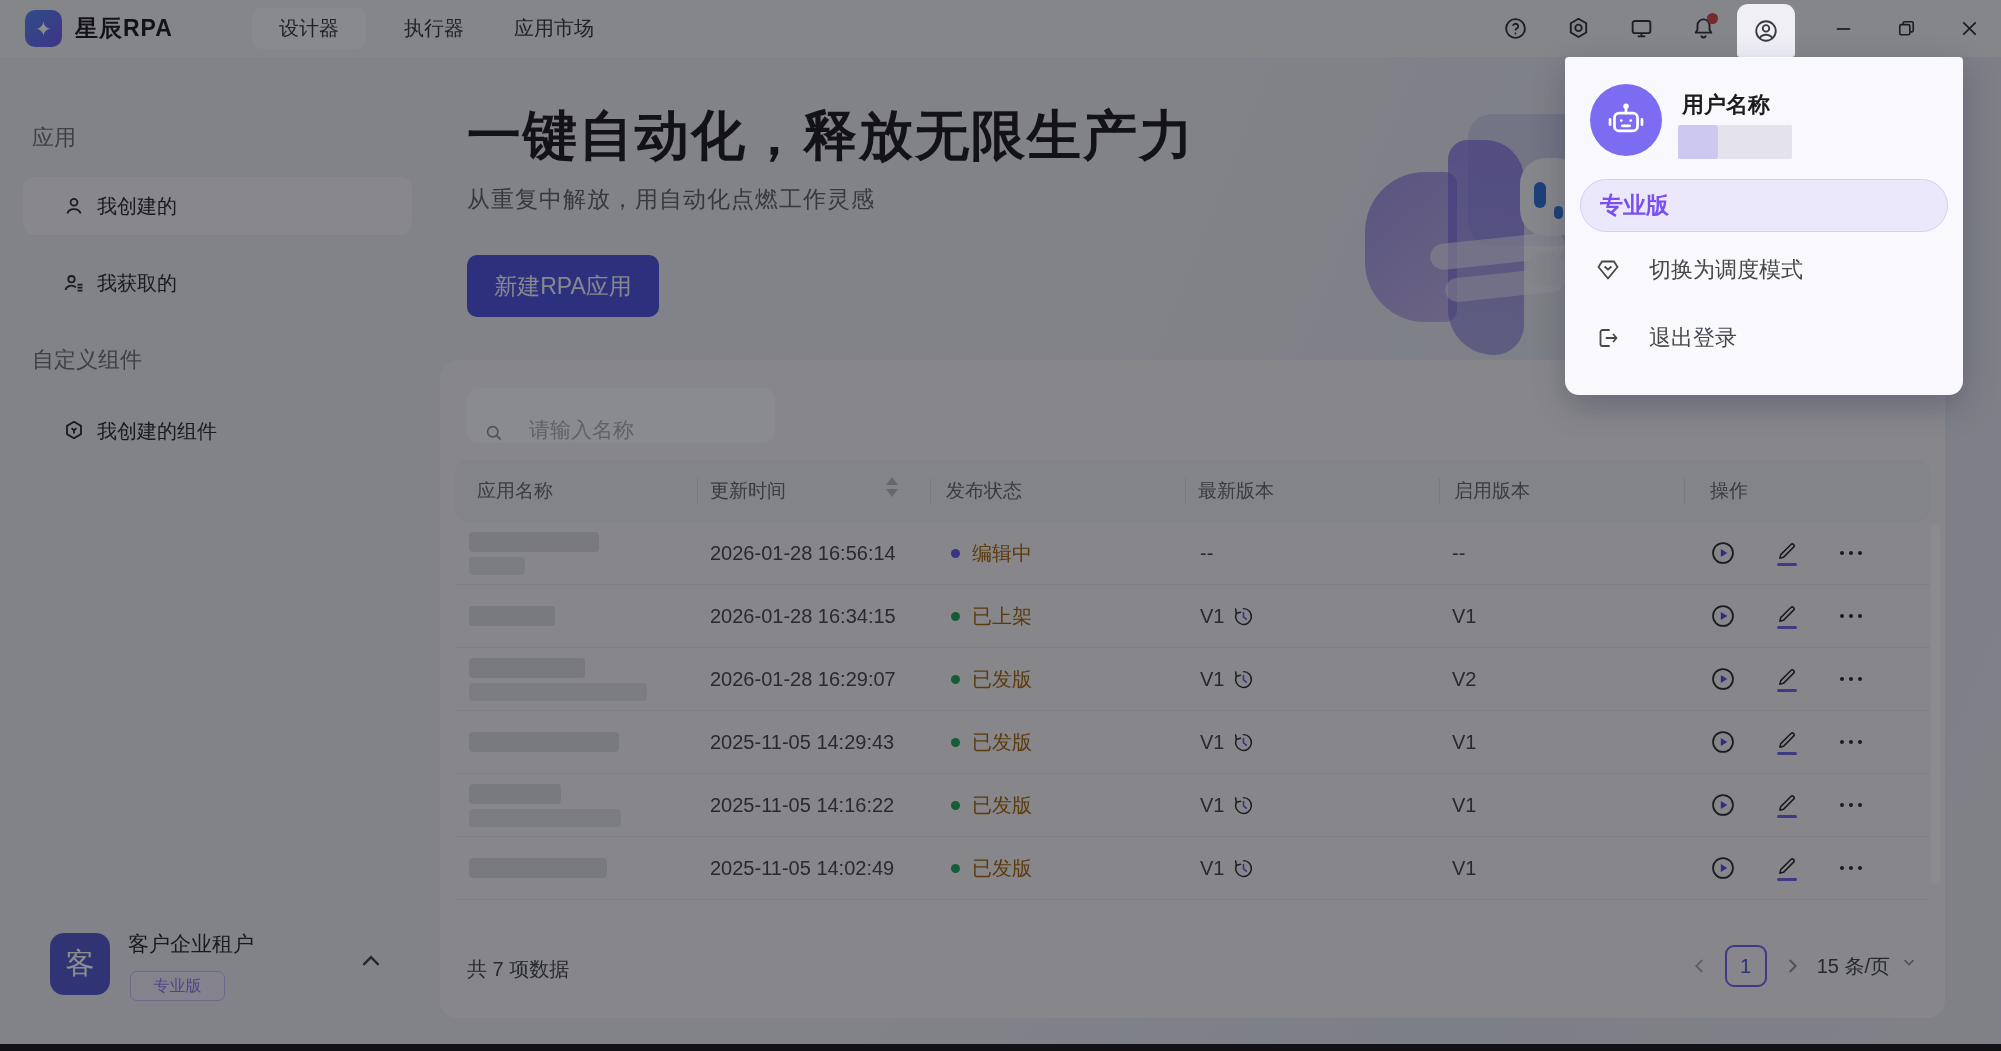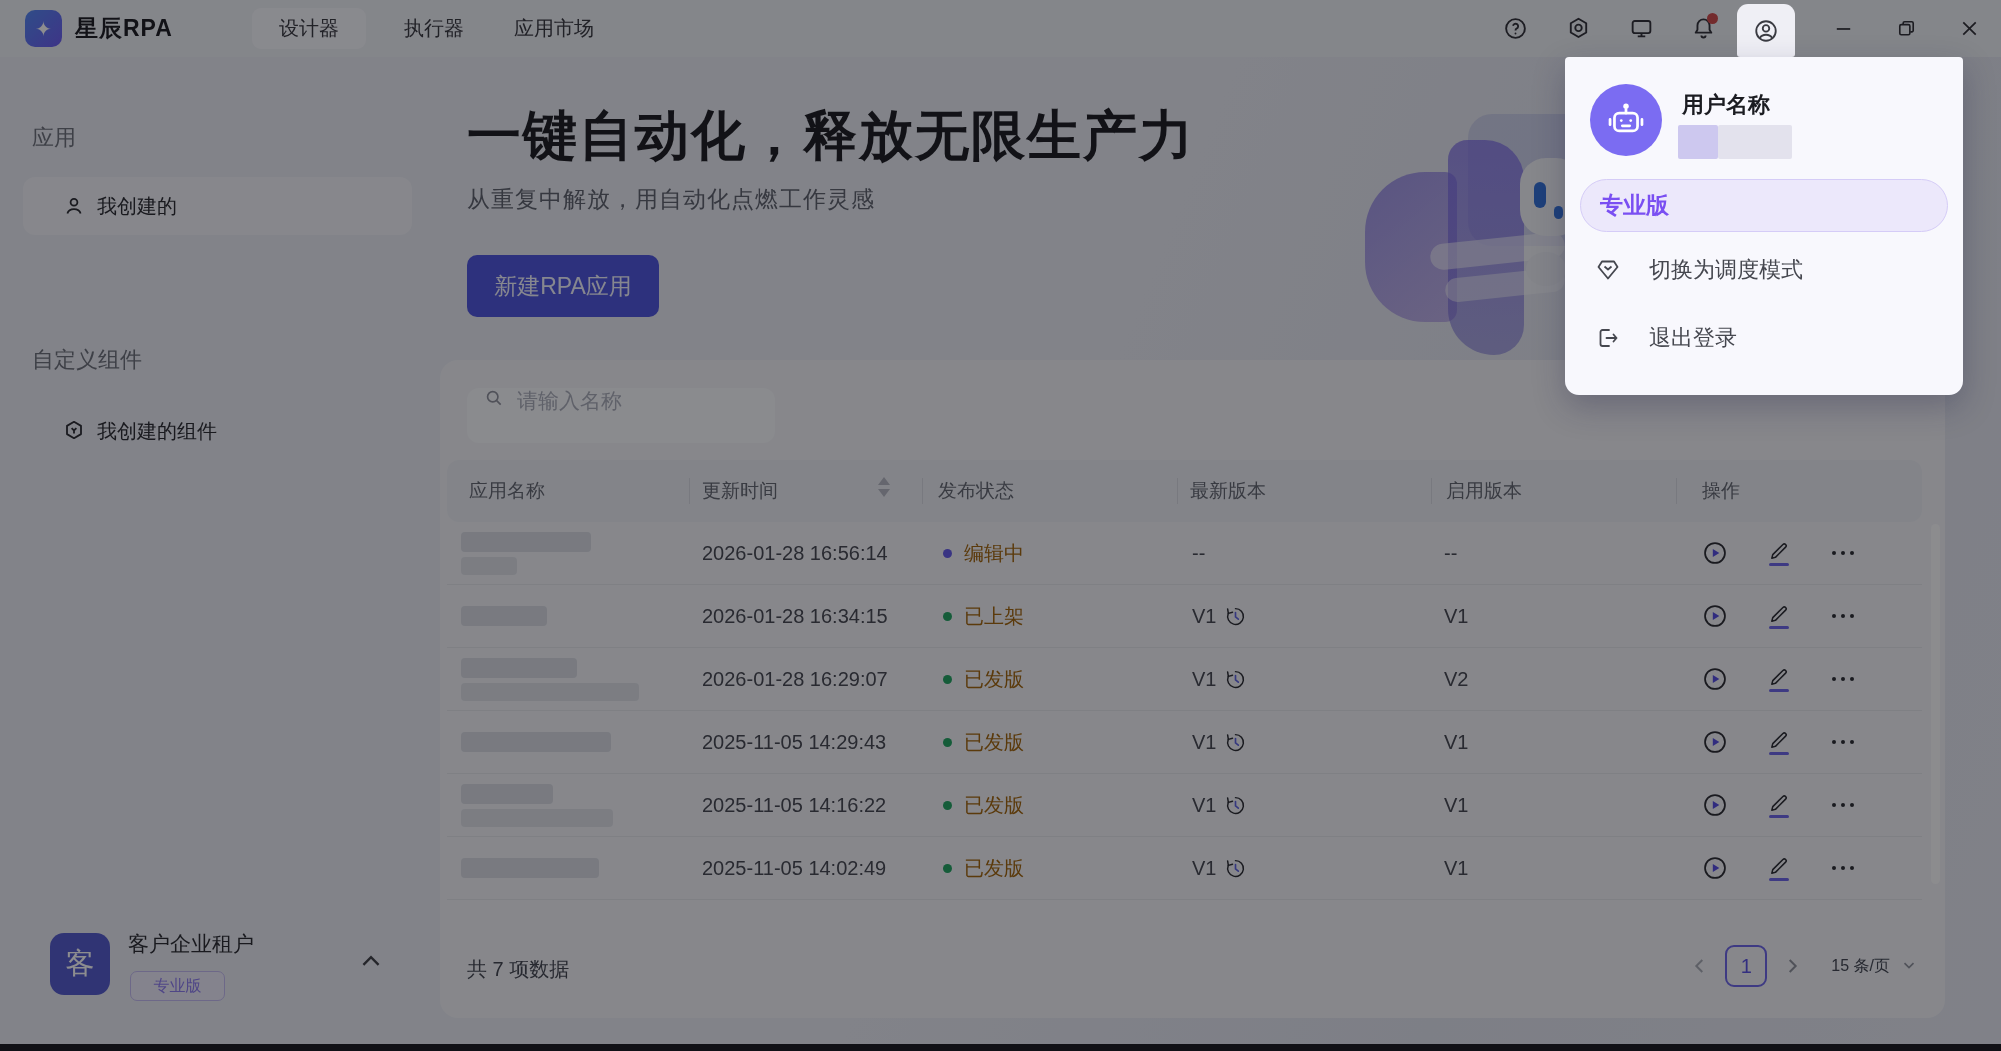--- a/index.html
+++ b/index.html
@@ -51,26 +51,26 @@
     background:linear-gradient(180deg,rgba(116,98,230,.68),rgba(92,82,204,.45));}
   .il-swoosh1{position:absolute;left:100px;top:138px;width:135px;height:26px;border-radius:14px;background:rgba(255,255,255,.5);transform:rotate(-6deg);}
   .il-swoosh2{position:absolute;left:115px;top:173px;width:120px;height:24px;border-radius:13px;background:rgba(255,255,255,.45);transform:rotate(-6deg);}
   .il-robot-head{position:absolute;left:190px;top:58px;width:62px;height:78px;border-radius:26px;background:#f2f3f7;}
   .il-eye{position:absolute;left:14px;top:24px;width:12px;height:26px;border-radius:7px;background:#2f6fd8;}
   .il-eye2{position:absolute;left:34px;top:48px;width:9px;height:13px;border-radius:5px;background:#2f6fd8;}
   .il-robot-hand{position:absolute;left:196px;top:152px;width:40px;height:34px;border-radius:50%;background:#eceef3;}
   
   .card{position:absolute;left:440px;top:360px;width:1505px;height:658px;border-radius:18px;background:#f3f4f8;}
   .search{position:absolute;left:27px;top:28px;width:308px;height:55px;border-radius:12px;background:#fafbfe;
-    display:flex;align-items:flex-start;}
+    display:flex;align-items:flex-end;gap:12px;}
   .search svg{margin-left:17px;color:#8c8f99;}
   .search input{border:none;outline:none;background:transparent;margin-left:11px;font-size:21px;width:240px;
     font-family:inherit;color:#33343a;}
   .search input::placeholder{color:#a9adb8;}
-  .tablewrap{position:absolute;left:7px;top:100px;width:1475px;}
+  .tablewrap{position:absolute;left:15px;top:100px;width:1475px;}
   .thead{display:grid;grid-template-columns:230px 233px 255px 254px 245px 1fr;height:62px;align-items:center;
     background:#edeff4;border-radius:12px;padding:0 12px;}
   .th{position:relative;font-size:19px;color:#61656f;height:62px;display:flex;align-items:center;}
   .th.sep::before{content:"";position:absolute;left:0;top:18px;bottom:18px;width:1px;background:#d8dae1;}
   .th-name{padding-left:10px;}
   .th-time{padding-left:13px;}
   .th-status{padding-left:16px;}
   .th-enabled{padding-left:15px;}
   .th-latest{padding-left:13px;}
   .th-actions{padding-left:26px;}
@@ -95,21 +95,21 @@
   .edit-underline{width:20px;height:3px;border-radius:2px;background:#6a63e8;margin-top:1px;}
   .dots{display:flex;gap:5px;}
   .dots i{width:4px;height:4px;border-radius:50%;background:#26272d;}
   .vscroll{position:absolute;left:1491px;top:164px;width:9px;height:360px;border-radius:5px;background:#fdfdfe;}
   .card-footer-total{position:absolute;left:27px;top:596px;font-size:20px;color:#3f424c;}
   .pagination{position:absolute;right:27px;top:584px;height:44px;display:flex;align-items:center;gap:14px;}
   .pg-chev{width:22px;height:22px;color:#a7aab3;cursor:pointer;}
   .pg-chev.next{color:#8d909a;}
   .pg-num{width:38px;height:38px;border:2px solid #6a63e8;border-radius:9px;color:#554ee2;font-size:20px;
     display:flex;align-items:center;justify-content:center;background:transparent;cursor:pointer;}
-  .pg-size{margin-left:14px;display:flex;gap:10px;font-size:16px;color:#3f434e;cursor:pointer;}
+  .pg-size{display:flex;gap:10px;font-size:20px;color:#3f434e;cursor:pointer;}
   
   .overlay{position:absolute;inset:0;background:rgba(13,13,18,0.47);z-index:50;}
   .user-menu{position:absolute;left:1565px;top:57px;width:398px;height:338px;z-index:60;background:#f8f8fd;
     border-radius:4px 4px 14px 14px;box-shadow:0 12px 32px rgba(30,30,70,.28);}
   .um-avatar{position:absolute;left:25px;top:27px;width:72px;height:72px;border-radius:50%;background:#7b6cf2;
     display:flex;align-items:center;justify-content:center;}
   .um-name{position:absolute;left:117px;top:33px;font-size:22px;font-weight:bold;color:#1b1c21;}
   .um-red1{position:absolute;left:113px;top:68px;width:40px;height:34px;background:#cdc8ef;border-radius:2px;}
   .um-red2{position:absolute;left:153px;top:68px;width:74px;height:34px;background:#e3e2ed;border-radius:2px;}
   .um-plan{position:absolute;left:15px;top:122px;width:368px;height:53px;border-radius:27px;
@@ -194,20 +194,30 @@
     <div class="side-item active" style="top:120px">
       <span class="s-icon">
         <svg viewBox="0 0 24 24" fill="none" stroke="currentColor" stroke-width="1.8">
           <circle cx="12" cy="8.2" r="3.4"></circle>
             <path d="M5.4 19.4a6.8 5.6 0 0 1 13.2 0"></path>
         </svg>
         </span>
       <span class="s-txt">我创建的</span>
     </div>
 
+    <div class="side-item" style="top:197px">
+      <span class="s-icon">
+        <svg viewBox="0 0 24 24" fill="none" stroke="currentColor" stroke-width="1.8">
+          <circle cx="9.5" cy="8.2" r="3.2"></circle>
+            <path d="M3.5 19a6 5.2 0 0 1 10.4-2.6"></path>
+            <path d="M15.5 13.6h5M15.5 16.6h5M15.5 19.6h5"></path>
+        </svg>
+        </span>
+      <span class="s-txt">我获取的</span>
+    </div>
 
     <div class="side-label" style="top:288px">自定义组件</div>
 
     <div class="side-item" style="top:345px">
       <span class="s-icon">
         <svg viewBox="0 0 24 24" fill="none" stroke="currentColor" stroke-width="1.8">
           <path d="M12 2.8 19 6.9v8.2L12 19.2 5 15.1V6.9Z" stroke-linejoin="round"></path>
             <path d="M9.6 9.2l2.4 2.3 2.4-2.3M12 11.5v3"></path>
         </svg>
         </span>

